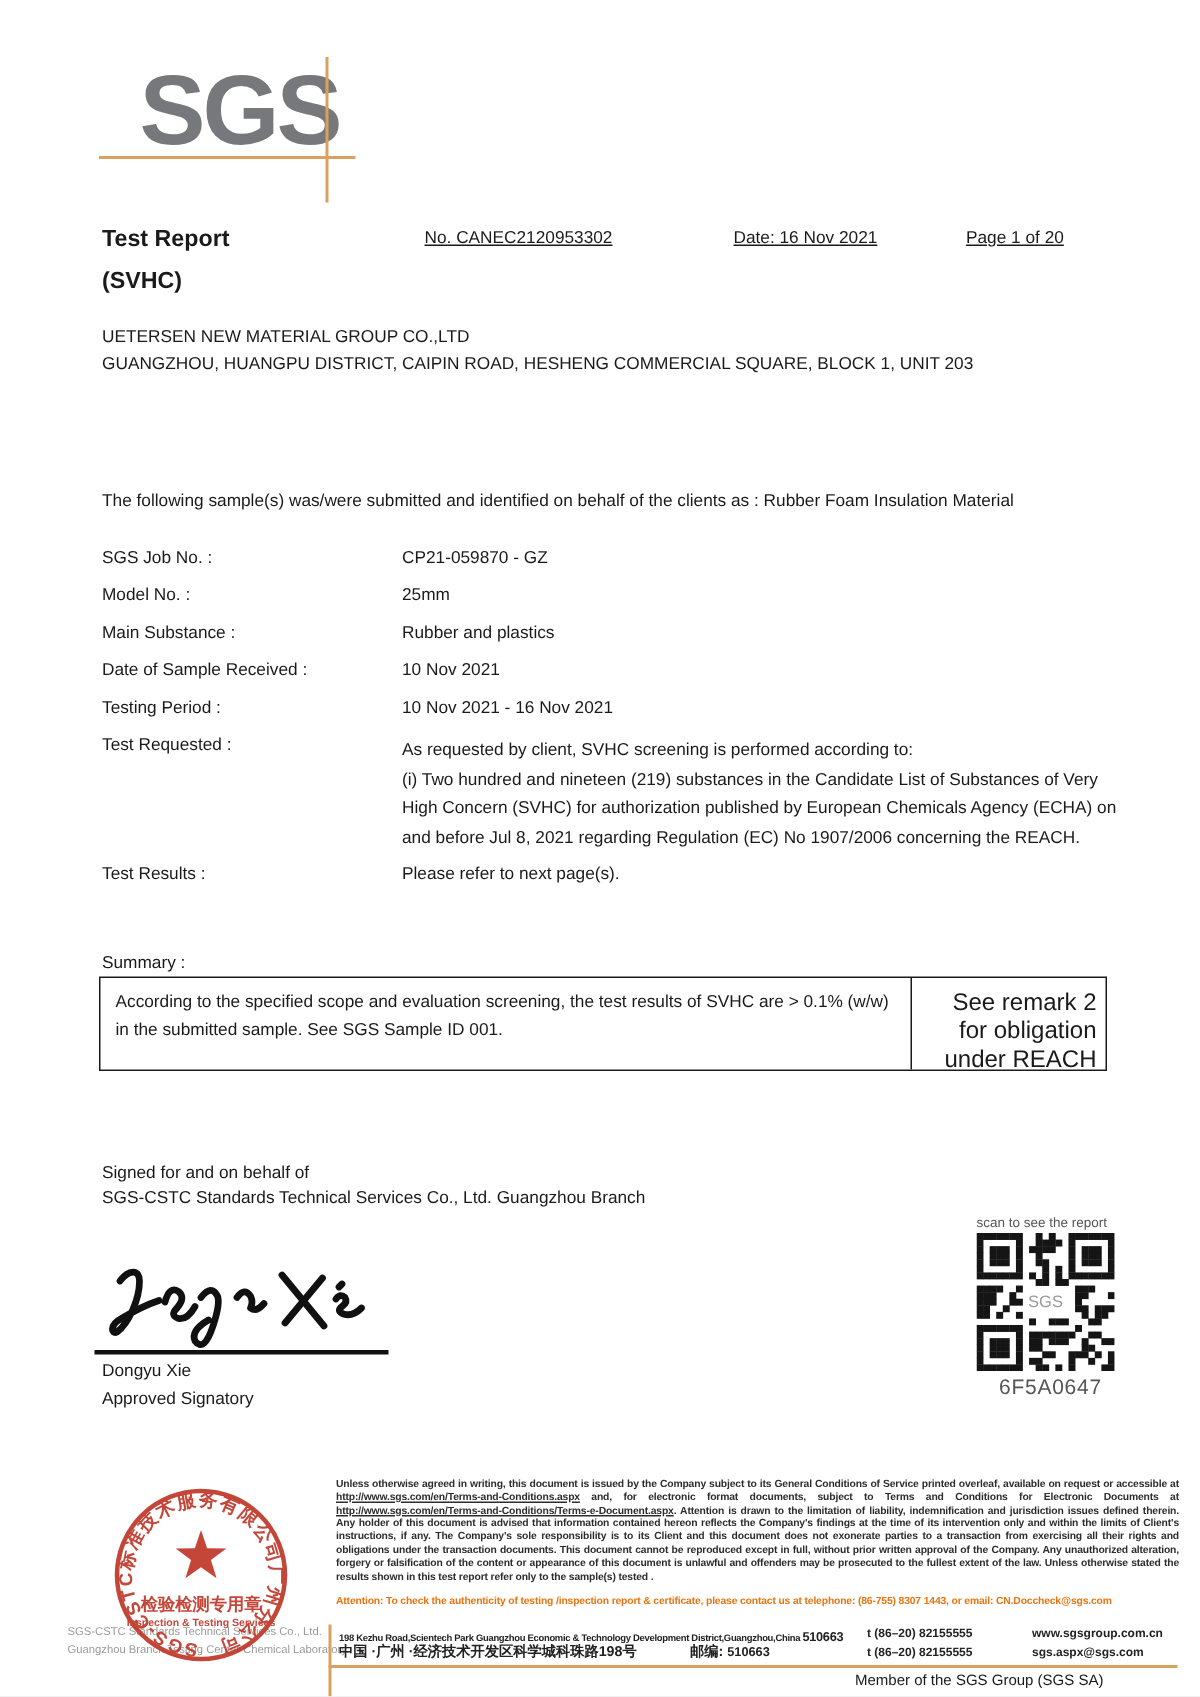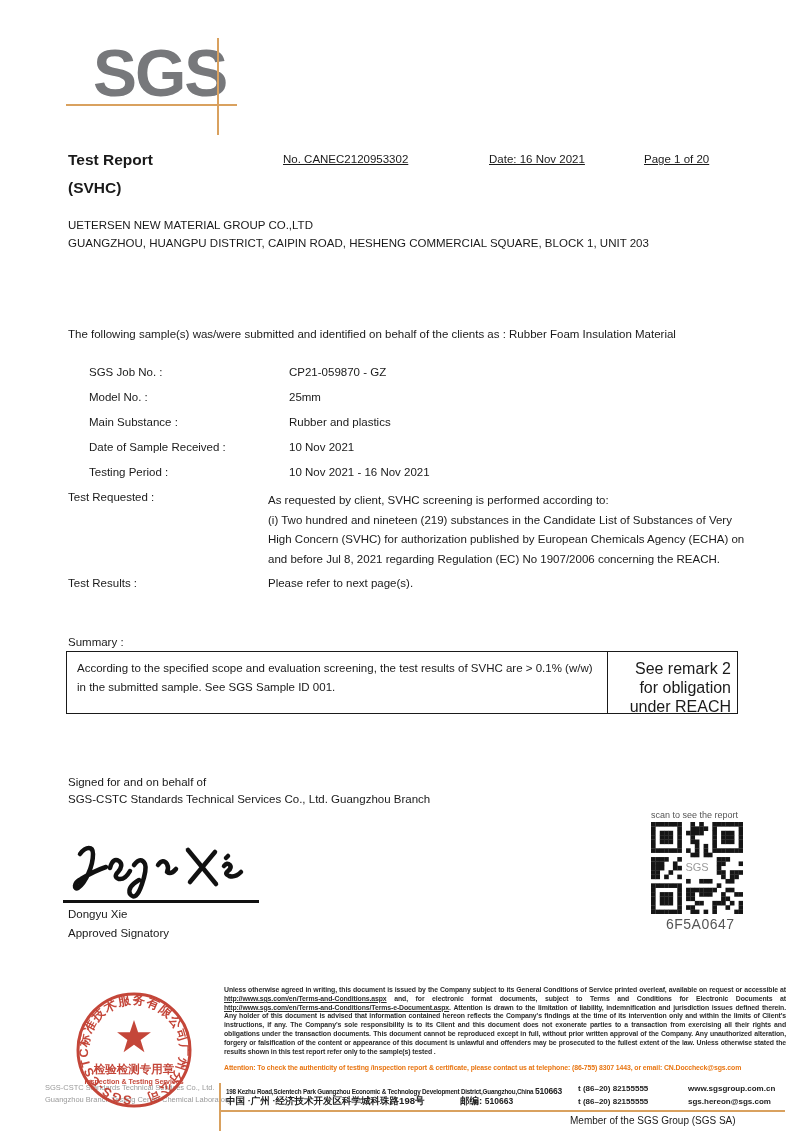--- a/index.html
+++ b/index.html
@@ -20,21 +20,21 @@
   .meta  { font-size:11.5px;text-decoration:underline; }
 
   .client { font-size:11.5px; line-height:17.5px; width:700px; }
 
   .intro { font-size:11.5px; line-height:19px; width:668px; }
 
   .fields { width:690px; font-size:11.5px; }
   .frow { display:flex; align-items:flex-start; }
   .frow .lbl { width:200px; flex:none; }
   .frow .val { flex:1; }
-  .frow.simple { margin-bottom:13px;margin-left:21px; }
+  .frow.simple { margin-bottom:13px; }
   .val-block { width:452px; line-height:19.5px; }
   .val-block .vline { margin-bottom:0; }
 
   .summary-heading { font-size:11.5px; }
   .summary-box {
     display:flex; width:672px; border:1.5px solid #1a1a1a;
   }
   .summary-main { width:541px; padding:7px 10px; font-size:11.5px; line-height:19px; border-right:1.5px solid #1a1a1a; }
   .summary-main .inner { width:520px; }
   .summary-remark { flex:1; padding:7px 6px; font-size:16px; line-height:19px; text-align:right; }
@@ -394,18 +394,18 @@
   </div>
   <div class="abs tel" style="left:578px; top:1084px;">t (86–20) 82155555</div>
   <div class="abs tel" style="left:688px; top:1084px;">www.sgsgroup.com.cn</div>
 
   <div class="abs addr-cn" style="left:226px; top:1095px;">中国 ·广州 ·经济技术开发区科学城科珠路198号</div>
   <div class="abs addr-cn" style="left:460px; top:1095px;">
     <span>邮编:</span>
     <span class="big">510663</span>
   </div>
   <div class="abs tel" style="left:578px; top:1097px;">t (86–20) 82155555</div>
-  <div class="abs tel" style="left:688px; top:1097px;">sgs.hereon@sgs.com</div>
+  <div class="abs tel" style="left:688px; top:1097px;">sgs.aspx@sgs.com</div>
 
   <div class="abs rule-h" style="left:219px; top:1110px; width:566px;"></div>
   <div class="abs member" style="left:570px; top:1115px;">Member of the SGS Group (SGS SA)</div>
 
 </div>
 
 </body></html>

